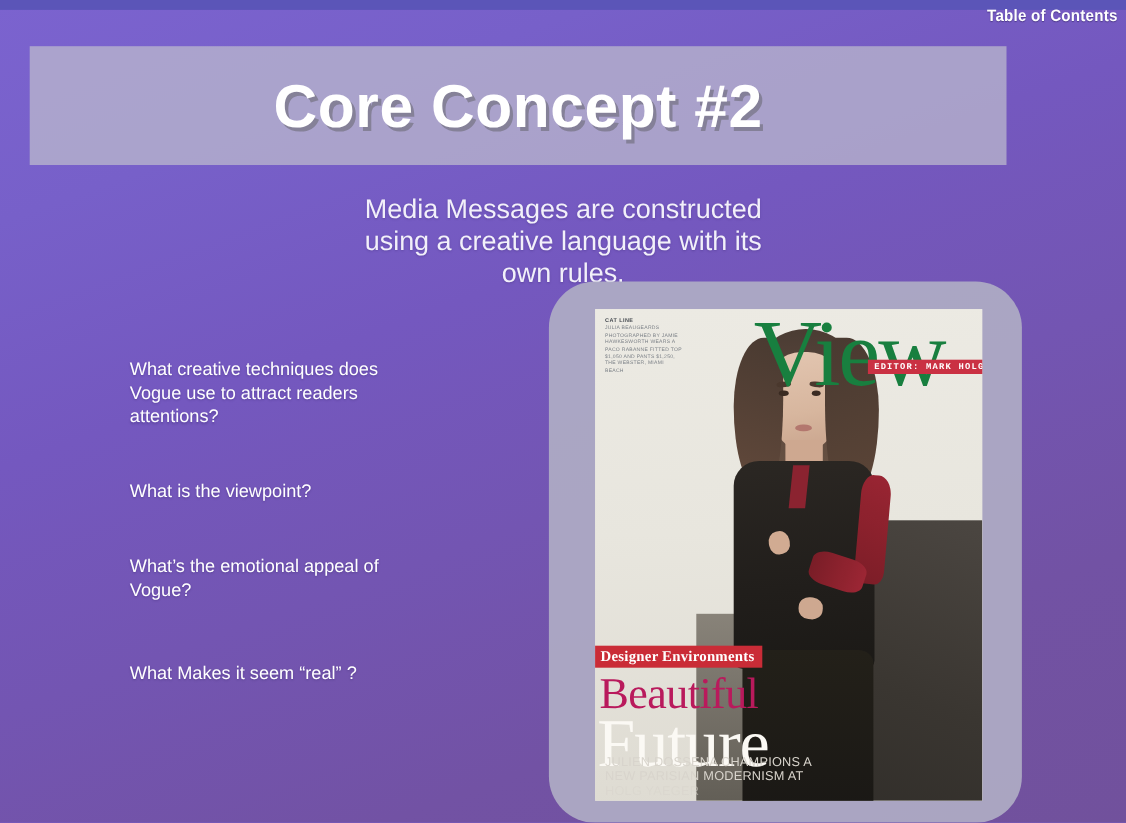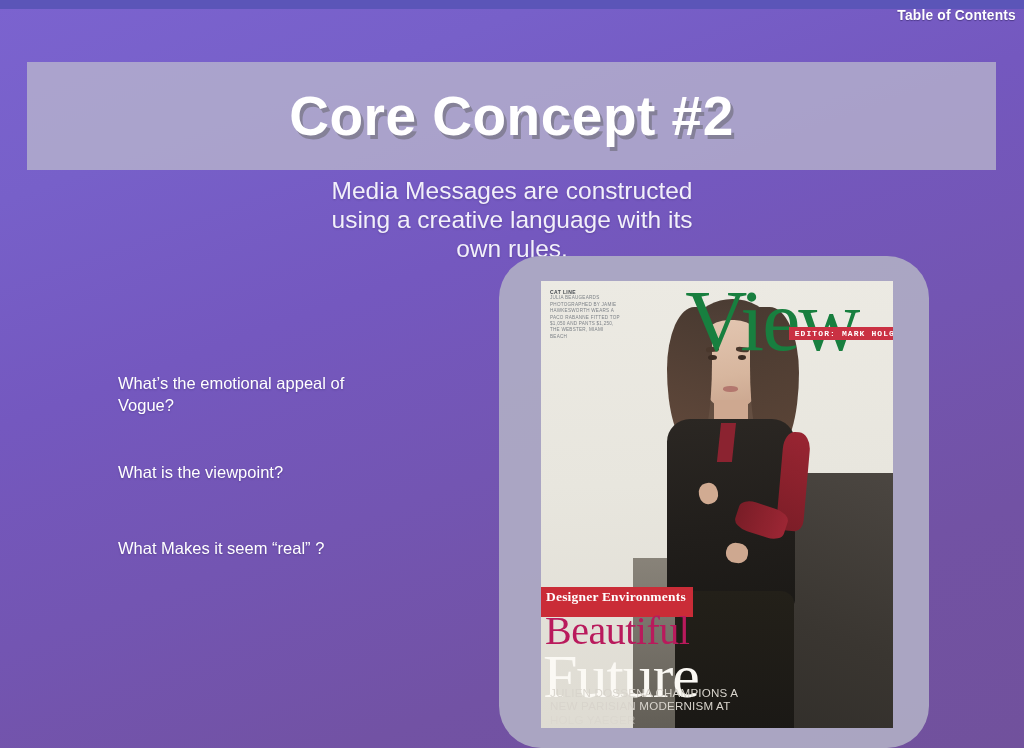--- a/index.html
+++ b/index.html
@@ -57,22 +57,22 @@
     cursor: pointer;
     transform: scaleX(0.92);
     transform-origin: right center;
     white-space: nowrap;
   }
 
   
   #title-banner {
     position: absolute;
     left: 27px;
-    top: 62px;
-    width: 969px;
+    top: 42px;
+    width: 888px;
     height: 108px;
     background: rgba(190,188,205,0.72);
     display: flex;
     align-items: center;
     justify-content: center;
   }
 
   #slide-title {
     color: #ffffff;
     font-size: 55px;
@@ -337,21 +337,21 @@
   .cov-strip {
     position: absolute;
     left: -2px;
     top: 68.5%;
     background: #cf2b36;
     color: #ffffff;
     font-family: "Liberation Serif", "DejaVu Serif", serif;
     font-weight: bold;
     font-size: 13.5px;
     line-height: 17px;
-    padding: 1px 7px 12px 7px;
+    padding: 1px 7px 2px 7px;
     letter-spacing: 0.2px;
     white-space: nowrap;
   }
 
   
   .cov-head1 {
     position: absolute;
     left: 4px;
     top: 73.5%;
     font-family: "Liberation Serif", "DejaVu Serif", serif;
@@ -397,22 +397,23 @@
 
   <div id="toc">Table of Contents</div>
 
   <div id="title-banner">
     <div id="slide-title">Core Concept #2</div>
   </div>
 
   <div id="subtitle">Media Messages are constructed using a creative language with its own rules.</div>
 
   <div id="questions">
+    <div class="question q0">What creative techniques does Vogue use to attract readers attentions?</div>
+    <div class="question q1">What is the viewpoint?</div>
     <div class="question q2">What’s the emotional appeal of Vogue?</div>
-    <div class="question q1">What is the viewpoint?</div>
     <div class="question q3">What Makes it seem “real” ?</div>
   </div>
 
   <div id="magazine-card"></div>
 
   <div id="magazine-cover">
     <div class="cov-wall"></div>
     <div class="cov-shade"></div>
     <div class="cov-shade2"></div>
 

